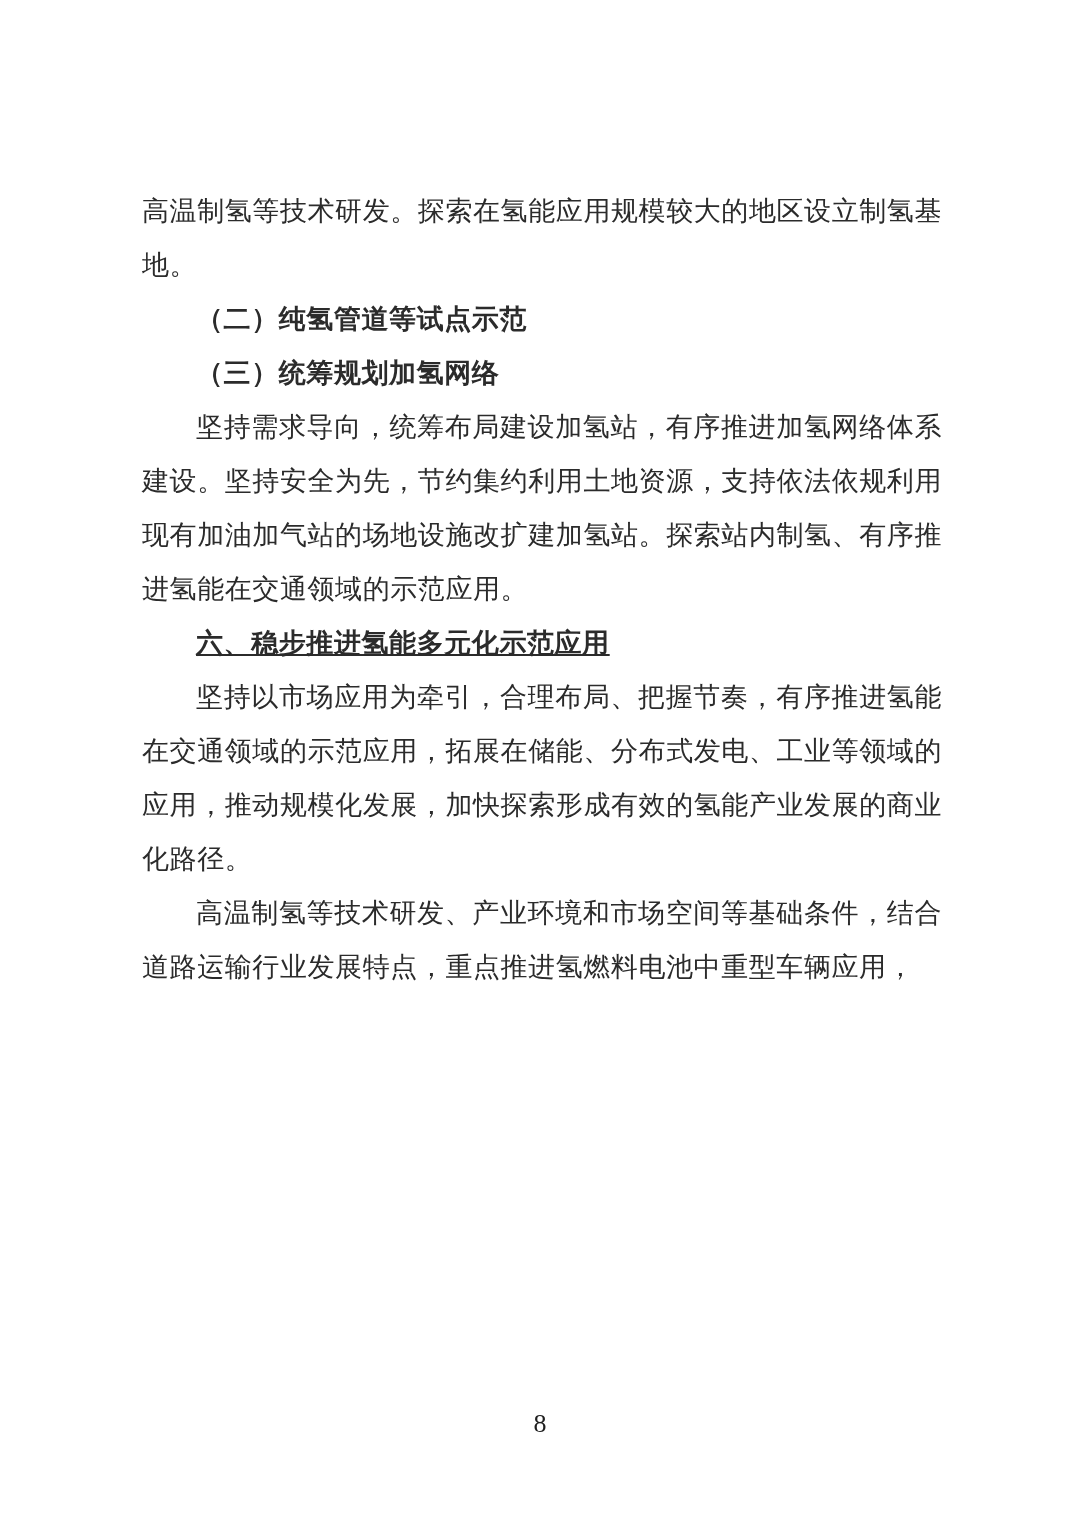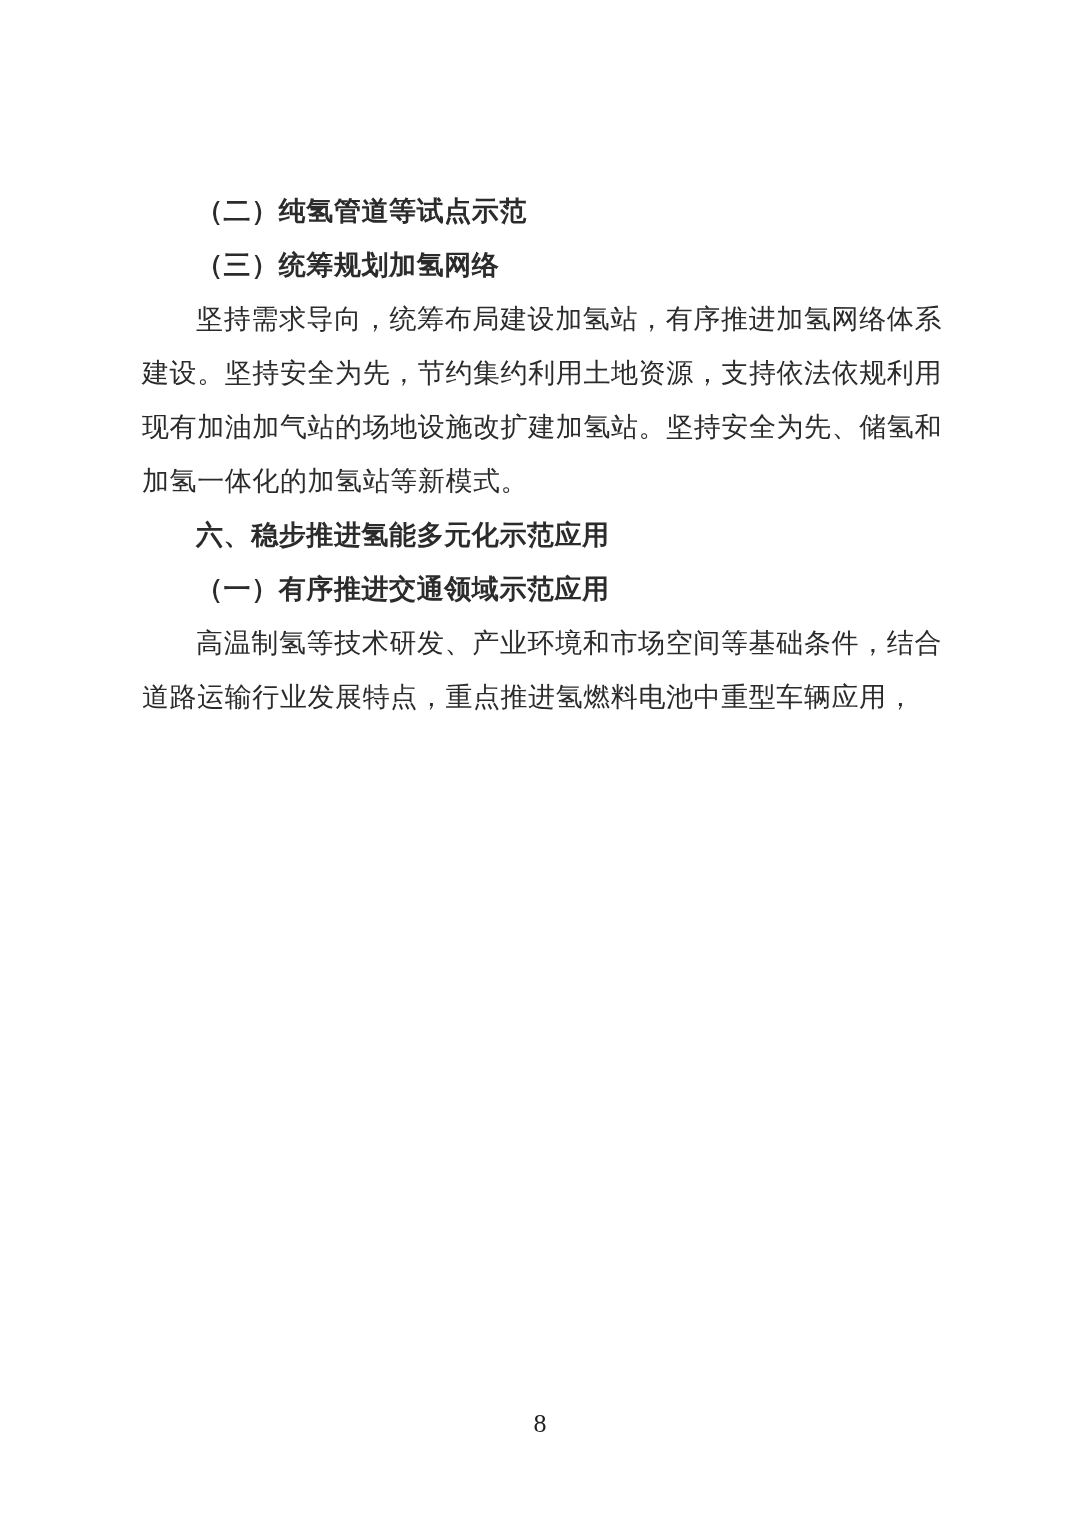--- a/index.html
+++ b/index.html
@@ -36,39 +36,41 @@
   }
   .heading-sub {
     font-weight: bold;
     text-indent: 2em;
   }
   .heading-main {
     font-weight: bold;
     font-family: "Liberation Sans", "DejaVu Sans", sans-serif;
     text-indent: 2em;
     letter-spacing: 1px;
+    text-decoration: underline;
   }
   .page-number {
     position: absolute;
     left: 0;
     top: 1404px;
     width: 100%;
     text-align: center;
     font-size: 26px;
     line-height: 40px;
     color: #1f1f1f;
   }
 </style>
 </head>
 <body>
 
 <div class="page">
   <div class="content">
+    <p>高温制氢等技术研发。探索在氢能应用规模较大的地区设立制氢基地。</p>
     <p class="heading-sub">（二）纯氢管道等试点示范</p>
     <p class="heading-sub">（三）统筹规划加氢网络</p>
-    <p class="indent">坚持需求导向，统筹布局建设加氢站，有序推进加氢网络体系建设。坚持安全为先，节约集约利用土地资源，支持依法依规利用现有加油加气站的场地设施改扩建加氢站。坚持安全为先、储氢和加氢一体化的加氢站等新模式。</p>
+    <p class="indent">坚持需求导向，统筹布局建设加氢站，有序推进加氢网络体系建设。坚持安全为先，节约集约利用土地资源，支持依法依规利用现有加油加气站的场地设施改扩建加氢站。探索站内制氢、有序推进氢能在交通领域的示范应用。</p>
     <p class="heading-main">六、稳步推进氢能多元化示范应用</p>
-    <p class="heading-sub">（一）有序推进交通领域示范应用</p>
+    <p class="indent">坚持以市场应用为牵引，合理布局、把握节奏，有序推进氢能在交通领域的示范应用，拓展在储能、分布式发电、工业等领域的应用，推动规模化发展，加快探索形成有效的氢能产业发展的商业化路径。</p>
     <p class="indent">高温制氢等技术研发、产业环境和市场空间等基础条件，结合道路运输行业发展特点，重点推进氢燃料电池中重型车辆应用，</p>
   </div>
 
   <div class="page-number">8</div>
 </div>
 
 </body></html>

